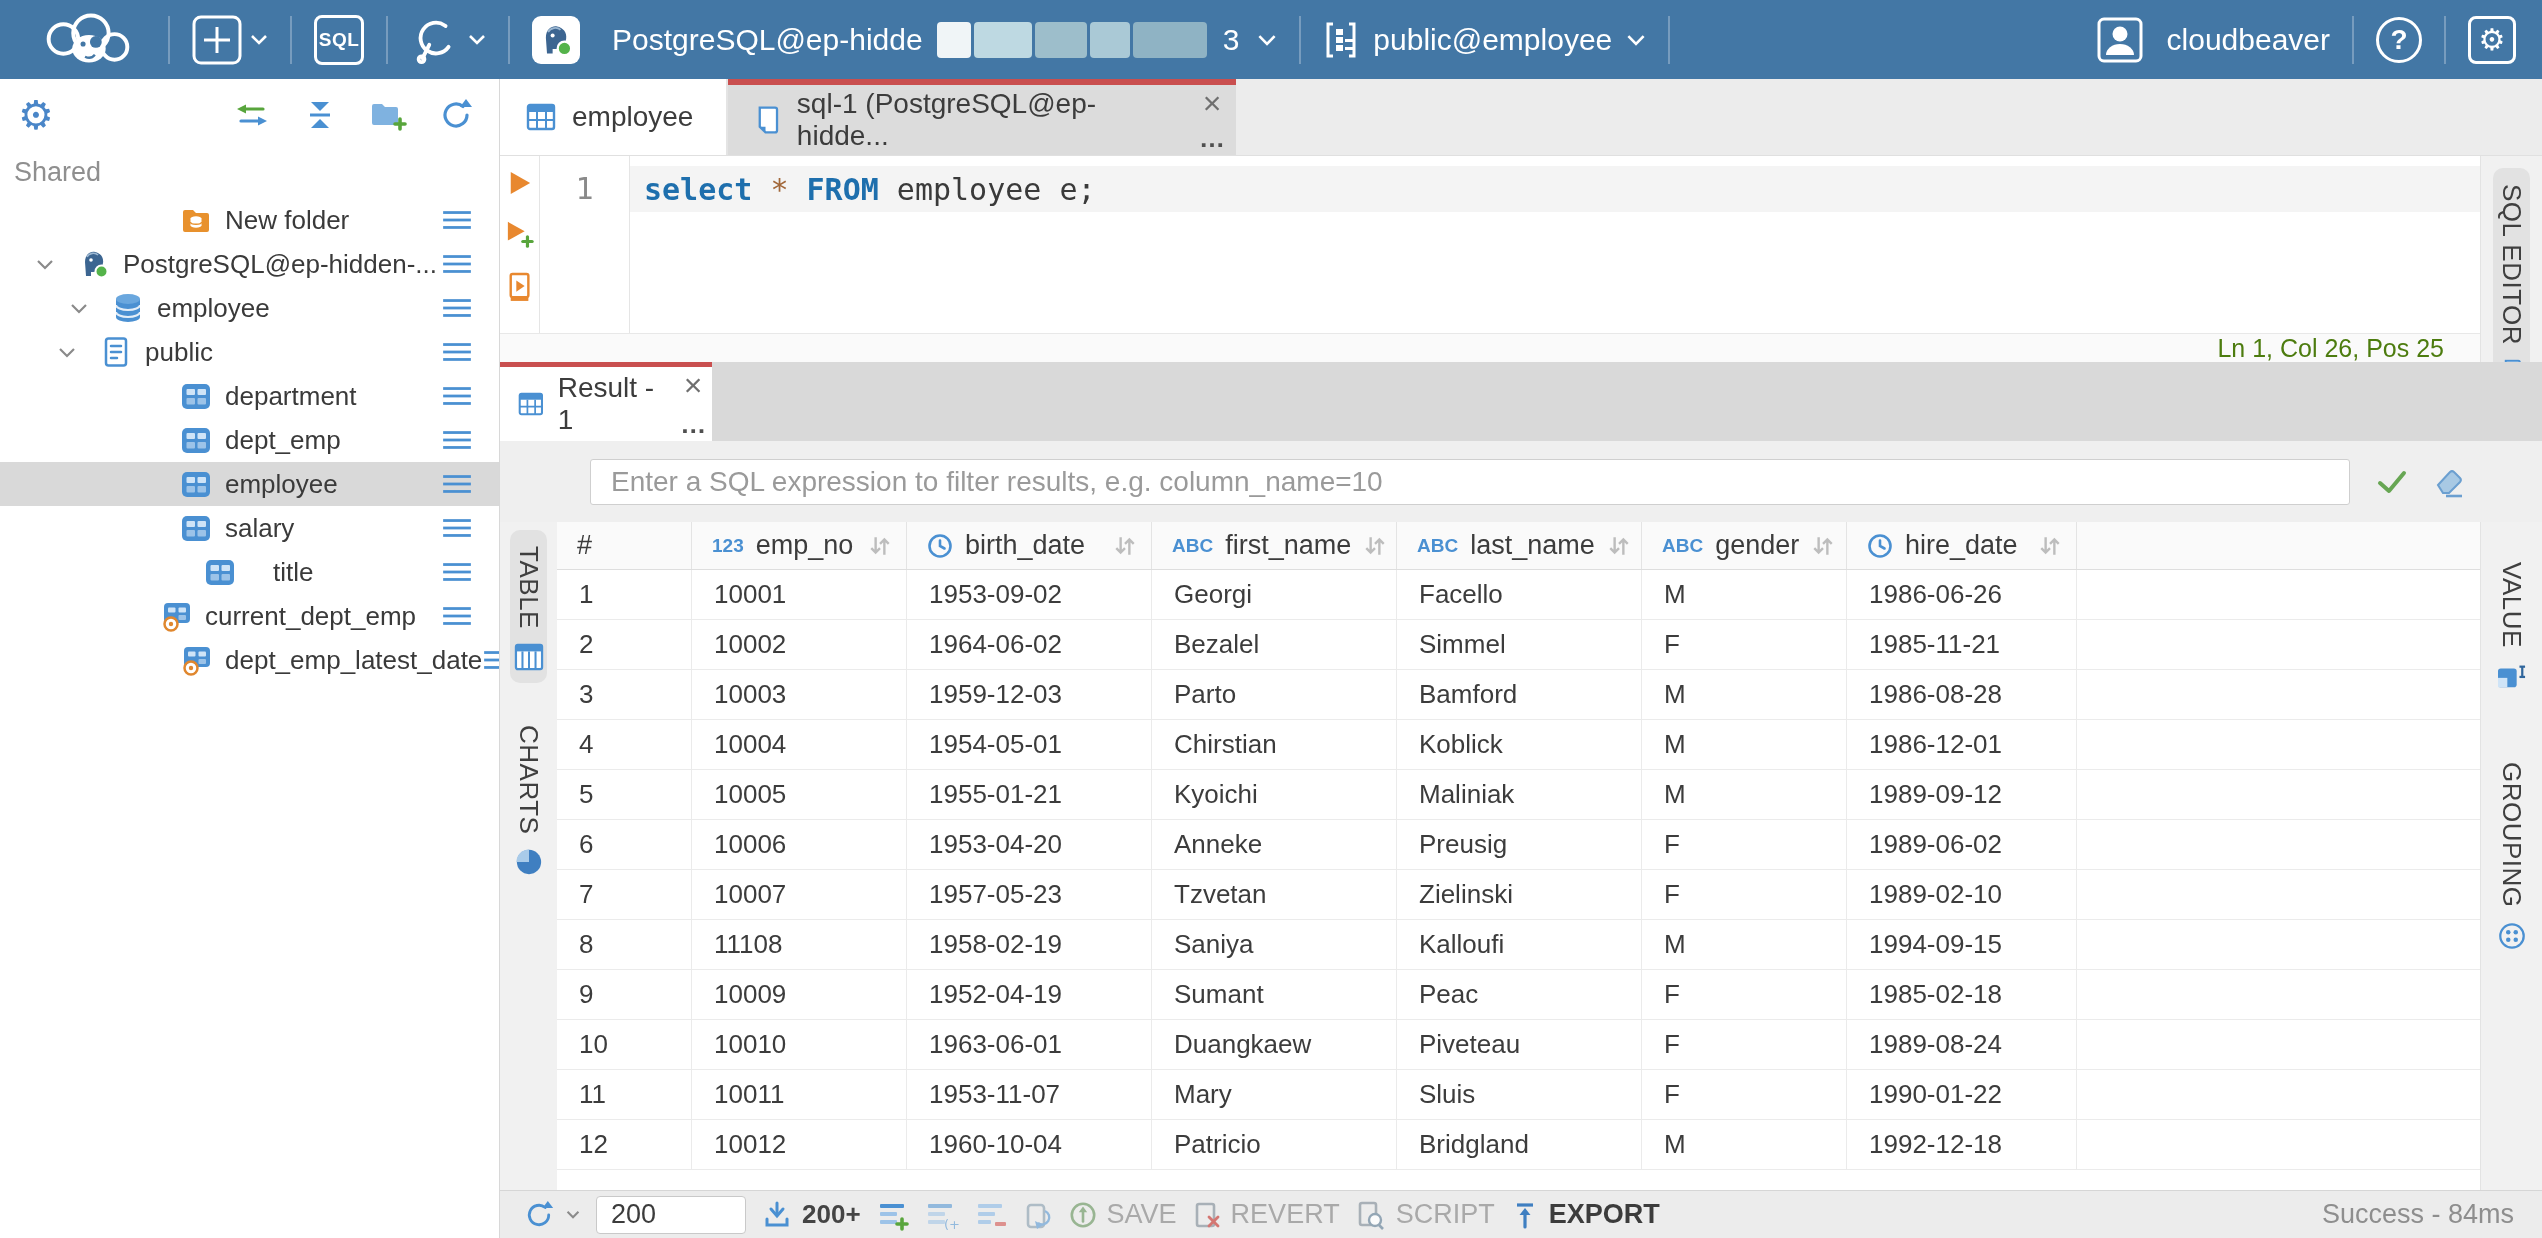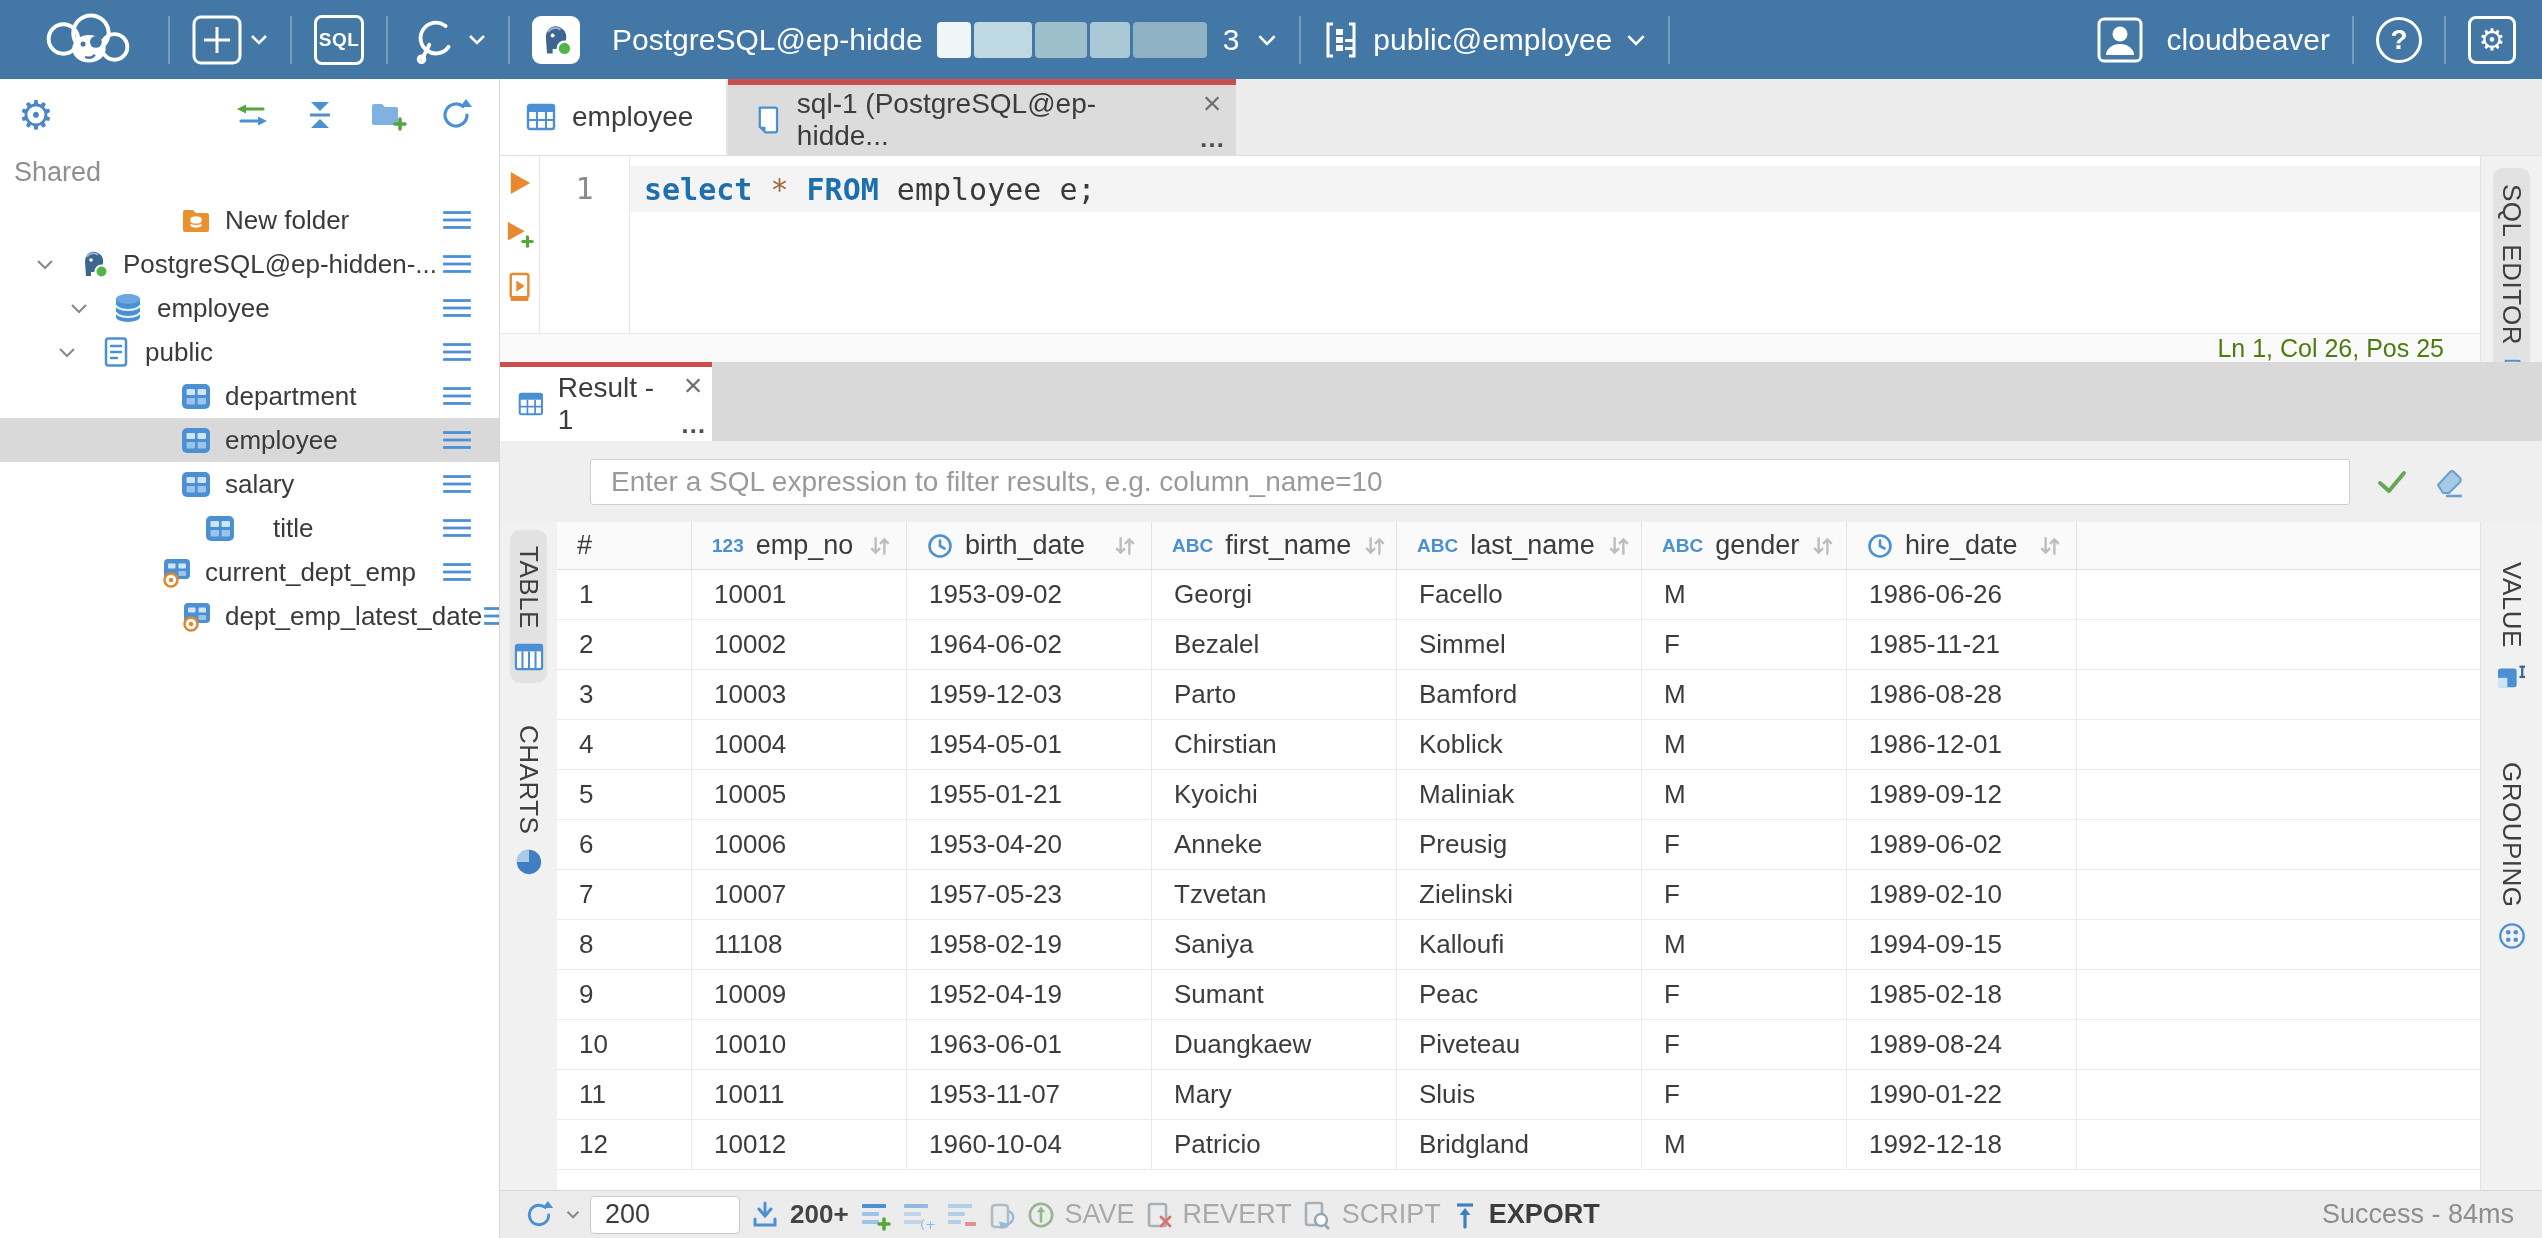--- a/index.html
+++ b/index.html
@@ -87,21 +87,21 @@
   .grid-header { display:flex; height:48px; background:#fafafa; border-bottom:1px solid #dedede; }
   .hcell { display:flex; align-items:center; gap:12px; padding-left:20px; padding-right:8px; border-right:1px solid #e4e4e4; font-size:27px; color:#3c3c3c; cursor:pointer; }
   .badge { color:#4a90d2; font-weight:bold; font-size:19px; flex:0 0 auto; }
   .hlabel { white-space:nowrap; }
   .sort { margin-left:auto; margin-right:6px; display:flex; flex:0 0 auto; }
   .grow { display:flex; height:50px; border-bottom:1px solid #ebebeb; }
   .cell { padding-left:22px; display:flex; align-items:center; border-right:1px solid #ebebeb; font-size:26px; color:#3c3c3c; white-space:nowrap; overflow:hidden; }
   .c0{width:135px;} .c1{width:215px;} .c2{width:245px;} .c3{width:245px;} .c4{width:245px;} .c5{width:205px;} .c6{width:230px;}
 
   
-  .btoolbar { height:48px; background:#ececec; border-top:1px solid #d6d6d6; display:flex; align-items:center; padding-left:24px; gap:10px; flex:0 0 auto; }
+  .btoolbar { height:48px; background:#ececec; border-top:1px solid #d6d6d6; display:flex; align-items:center; padding-left:24px; gap:16px; flex:0 0 auto; }
   .limit-input { width:150px; height:38px; border:1px solid #c9c9c9; border-radius:4px; font-size:27px; padding:0 14px; color:#3c3c3c; background:#fff; font-family:"Liberation Sans", sans-serif; }
   .tbtn { display:flex; align-items:center; gap:10px; cursor:pointer; }
   .tlbl-dis { font-size:27px; color:#a9a9a9; }
   .tlbl-on { font-size:27px; color:#3c3c3c; font-weight:bold; }
   .fetchlbl { font-size:26px; font-weight:bold; color:#444; }
   .tb-status { margin-left:auto; margin-right:28px; font-size:27px; color:#8e8e8e; white-space:nowrap; }
   .mini-chev { margin-left:2px; display:flex; }
 </style>
 </head>
 <body>
@@ -401,20 +401,40 @@
     <span class="tmenu" hidden="">
       <svg width="32" height="24" viewBox="0 0 30 22">
                 <g stroke="#4a90d2" stroke-width="2.6">
                   <line x1="2" y1="4" x2="28" y2="4"></line>
                   <line x1="2" y1="11" x2="28" y2="11"></line>
                   <line x1="2" y1="18" x2="28" y2="18"></line>
                 </g>
               </svg>
     </span>
   </div>
+          <div class="tree-row" style="padding-left: 138px;">
+    <span class="tw chev" style="visibility: hidden;">
+      <svg width="18" height="11" viewBox="0 0 18 11">
+                <polyline points="2,2 9,9 16,2" fill="none" stroke="#8a8a8a" stroke-width="2.2"></polyline>
+              </svg>
+    </span>
+    <svg class="ti" width="32" height="32" viewBox="0 0 32 32">
+              <use href="#ic-table" xlink:href="#ic-table"></use>
+            </svg>
+    <span class="tlabel">dept_emp</span>
+    <span class="tmenu" hidden="">
+      <svg width="32" height="24" viewBox="0 0 30 22">
+                <g stroke="#4a90d2" stroke-width="2.6">
+                  <line x1="2" y1="4" x2="28" y2="4"></line>
+                  <line x1="2" y1="11" x2="28" y2="11"></line>
+                  <line x1="2" y1="18" x2="28" y2="18"></line>
+                </g>
+              </svg>
+    </span>
+  </div>
           <div class="tree-row sel" style="padding-left: 138px;">
     <span class="tw chev" style="visibility: hidden;">
       <svg width="18" height="11" viewBox="0 0 18 11">
                 <polyline points="2,2 9,9 16,2" fill="none" stroke="#8a8a8a" stroke-width="2.2"></polyline>
               </svg>
     </span>
     <svg class="ti" width="32" height="32" viewBox="0 0 32 32">
               <use href="#ic-table" xlink:href="#ic-table"></use>
             </svg>
     <span class="tlabel">employee</span>

